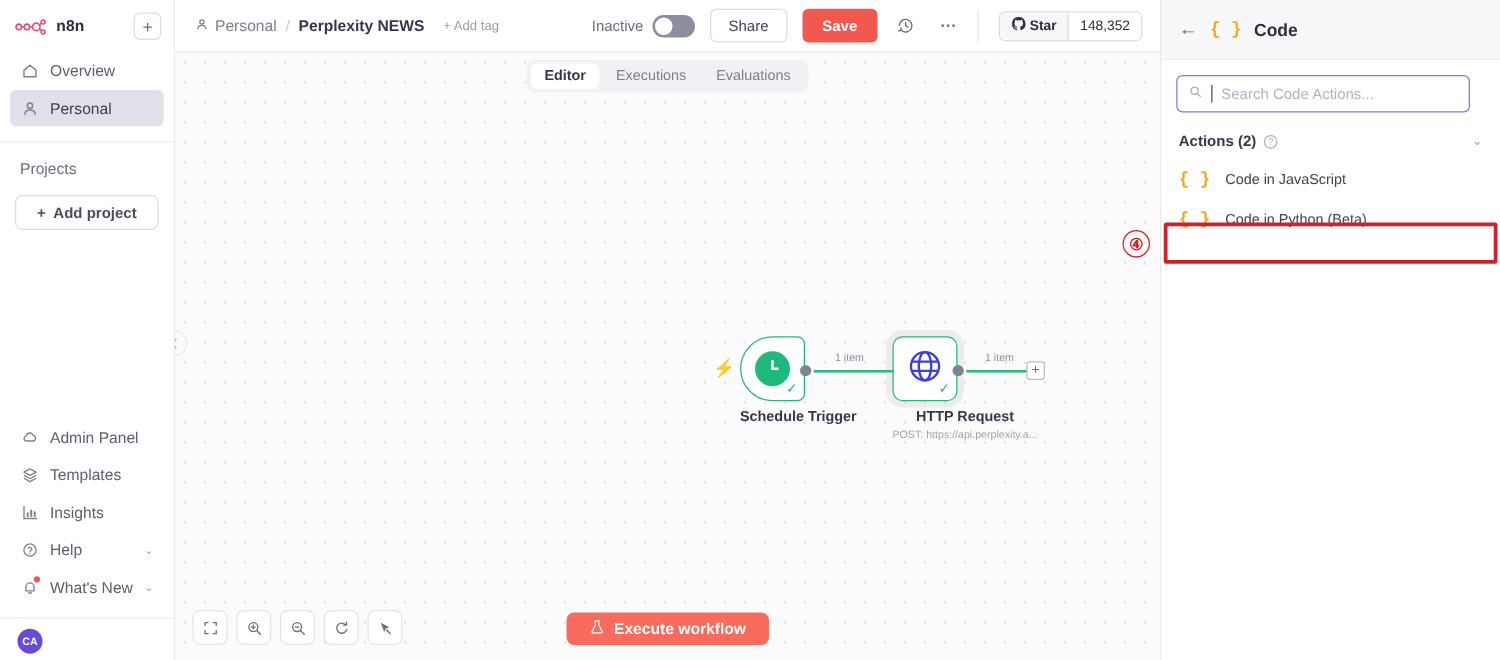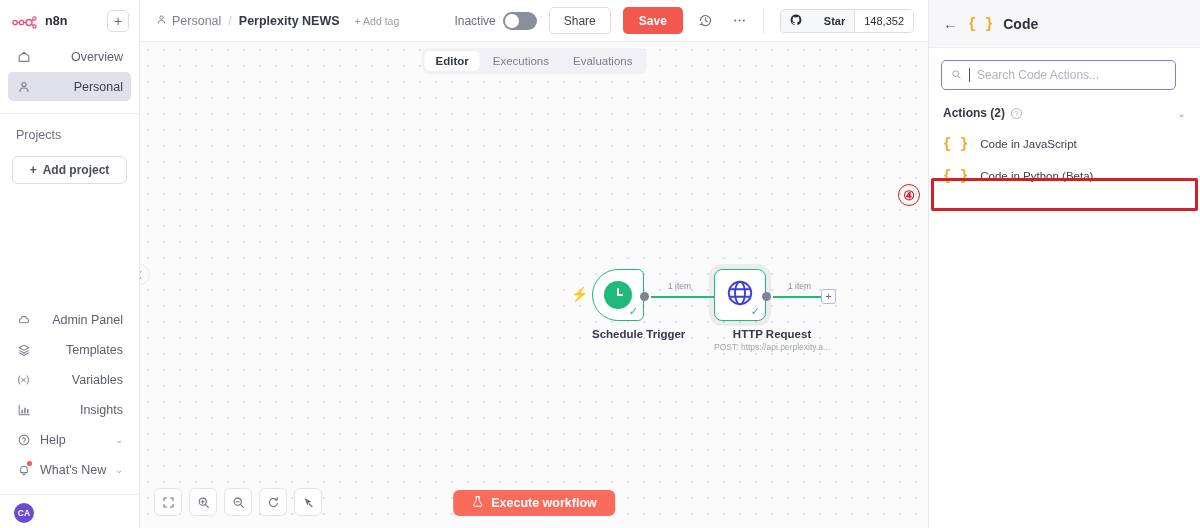--- a/index.html
+++ b/index.html
@@ -23,21 +23,21 @@
   .logo-text { font-size: 12.5px; font-weight: 700; color: #2d2e3a; letter-spacing: .1px; }
   .plus-btn {
     width: 22px; height: 22px; border: 1px solid #dcdce2; border-radius: 5px;
     background: #fff; display: flex; align-items: center; justify-content: center;
     color: #6b6f7d; font-size: 14px; line-height: 1; cursor: pointer;
   }
   .sb-nav { padding: 2px 8px 0 8px; display: flex; flex-direction: column; gap: 1px; }
   .sb-item {
     display: flex; align-items: center; gap: 9px;
     padding: 7px 8px; border-radius: 5px; cursor: pointer;
-    font-size: 12.5px; color: #5b5f6e; justify-content: space-between;
+    font-size: 12.5px; color: #5b5f6e;
   }
   .sb-item .ico { width: 15px; height: 15px; display: flex; align-items: center; justify-content: center; flex: 0 0 15px; color: #7d8190; }
   .sb-item.active { background: #dfe0ea; color: #3b3f4d; }
   .sb-divider { height: 1px; background: #ececf0; margin: 12px 0 0 0; }
   .sb-section-title { font-size: 12.5px; color: #6b6f7d; padding: 14px 14px 0 16px; }
   .add-project {
     margin: 14px 12px 0 12px; height: 28px; border: 1px solid #dcdce2; border-radius: 6px;
     display: flex; align-items: center; justify-content: center; gap: 6px;
     font-size: 12px; font-weight: 600; color: #4a4e5c; background: #fff; cursor: pointer;
   }
@@ -78,21 +78,21 @@
     display: flex; align-items: center; cursor: pointer;
   }
   .btn-save {
     height: 27px; padding: 0 16px; border-radius: 5px; border: none;
     background: #f2584d; font-size: 12px; font-weight: 700; color: #fff;
     display: flex; align-items: center; cursor: pointer;
   }
   .icon-btn { width: 22px; height: 22px; display: flex; align-items: center; justify-content: center; color: #6b6f7d; cursor: pointer; }
   .gh-group { display: flex; align-items: center; border: 1px solid #dcdce2; border-radius: 5px; overflow: hidden; height: 24px; margin-left: 4px; }
   .gh-star {
-    display: flex; align-items: center; gap: 22px; padding: 0 9px; height: 100%;
+    display: flex; align-items: center; gap: 3px; padding: 0 9px; height: 100%;
     background: #f6f7f9; font-size: 11px; font-weight: 600; color: #2d2e3a; cursor: pointer;
   }
   .gh-count { padding: 0 9px; height: 100%; display: flex; align-items: center; font-size: 11px; color: #2d2e3a; background: #fff; border-left: 1px solid #dcdce2; }
   .topbar-sep { width: 1px; height: 26px; background: #e6e6ea; }
 
   
   .canvas {
     flex: 1; position: relative; overflow: hidden;
     background-color: #fbfbfc;
     background-image: radial-gradient(#dcdce4 1px, transparent 1.1px);
@@ -262,30 +262,20 @@
           <svg width="14" height="14" viewBox="0 0 16 16" fill="none" stroke="currentColor" stroke-width="1.2">
             <path d="M8 2.4 L13.6 5.4 L8 8.4 L2.4 5.4 Z" stroke-linejoin="round"></path>
             <path d="M2.4 8.4 L8 11.4 L13.6 8.4" stroke-linejoin="round"></path>
             <path d="M2.4 11 L8 14 L13.6 11" stroke-linejoin="round"></path>
           </svg>
         </span>
         <span>Templates</span>
       </div>
       <div class="sb-item">
         <span class="ico">
-          <svg width="15" height="14" viewBox="0 0 18 16" fill="none" stroke="currentColor" stroke-width="1.2">
-            <path d="M4.6 3 C2.6 5.4 2.6 10.6 4.6 13" stroke-linecap="round"></path>
-            <path d="M13.4 3 C15.4 5.4 15.4 10.6 13.4 13" stroke-linecap="round"></path>
-            <path d="M6.8 6 L11.2 10 M11.2 6 L6.8 10" stroke-linecap="round"></path>
-          </svg>
-        </span>
-        <span>Variables</span>
-      </div>
-      <div class="sb-item">
-        <span class="ico">
           <svg width="14" height="14" viewBox="0 0 16 16" fill="none" stroke="currentColor" stroke-width="1.2">
             <path d="M2.5 2.5 V13.5 H14" stroke-linecap="round"></path>
             <rect x="5" y="8" width="1.8" height="4" fill="currentColor" stroke="none"></rect>
             <rect x="8.2" y="5.5" width="1.8" height="6.5" fill="currentColor" stroke="none"></rect>
             <rect x="11.4" y="7" width="1.8" height="5" fill="currentColor" stroke="none"></rect>
           </svg>
         </span>
         <span>Insights</span>
       </div>
       <div class="sb-item">

